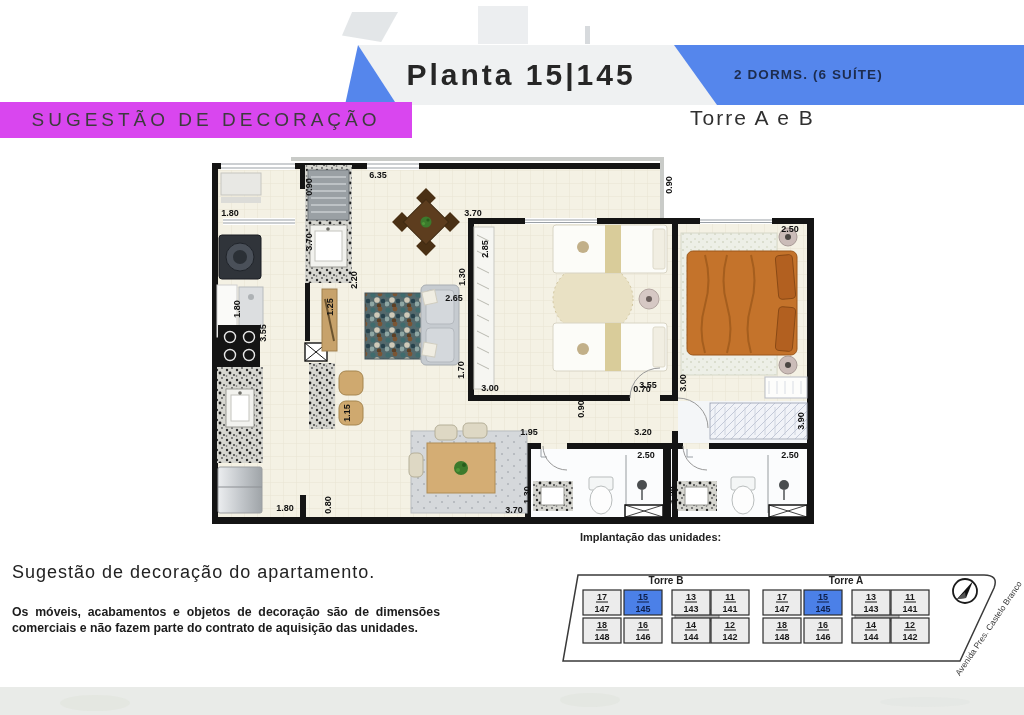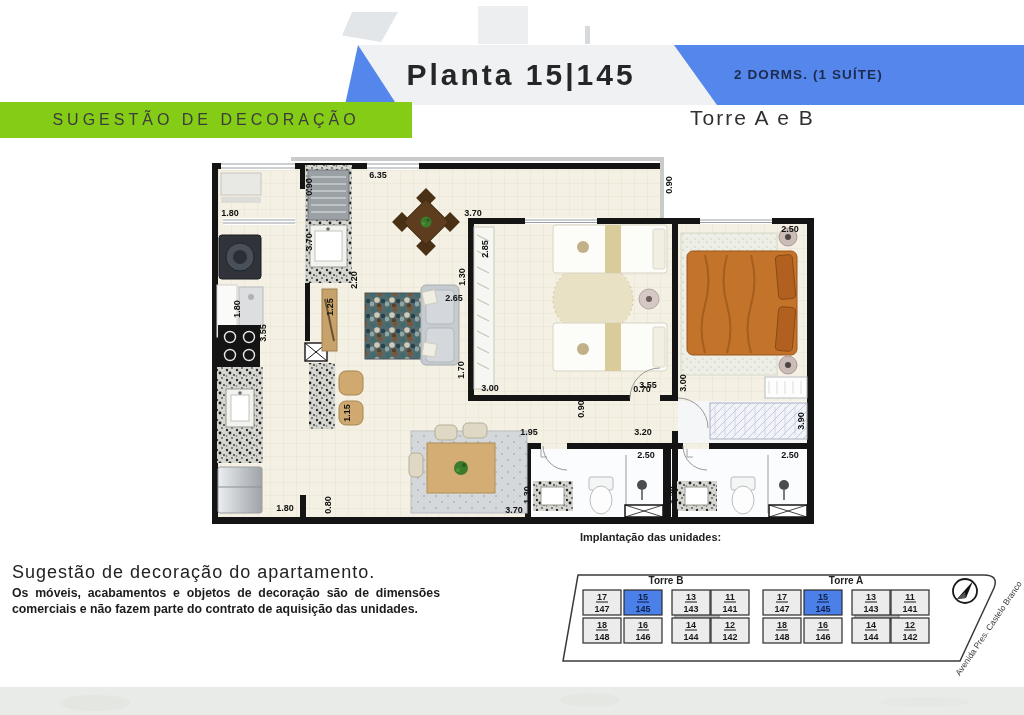--- a/index.html
+++ b/index.html
@@ -19,45 +19,45 @@
              clip-path:polygon(13px 0,100% 0,100% 100%,52px 100%);}
   .band-tri{left:345px;top:45px;width:52px;height:60px;background:var(--accent);
             clip-path:polygon(13px 0,52px 100%,0 100%);}
   .band-blue{left:674px;top:45px;width:350px;height:60px;background:var(--accent);
              clip-path:polygon(0 0,100% 0,100% 100%,43px 100%);
              display:flex;flex-direction:column;justify-content:center;padding-left:60px;box-sizing:border-box;}
   .band-blue .l1,.band-blue .l2{color:#1d2c4e;font-size:13.5px;font-weight:600;letter-spacing:1.1px;line-height:1.25;}
   .planta-title{left:365px;top:45px;width:312px;height:60px;display:flex;align-items:center;justify-content:center;
                 font-size:30px;letter-spacing:3px;color:#262626;font-weight:700;}
   .torre-label{left:690px;top:106px;width:210px;text-align:left;font-size:21px;letter-spacing:2px;color:#303030;}
-  .sugestao{left:0;top:102px;width:412px;height:36px;background:#84cc16;
+  .sugestao{left:0;top:102px;width:412px;height:36px;background:#d946ef;
             display:flex;align-items:center;justify-content:center;
-            font-size:16px;letter-spacing:4px;color:#3c3c3c;}
+            font-size:19px;letter-spacing:4px;color:#3c3c3c;}
   
   .disclaimer{left:12px;top:562px;width:428px;}
-  .disclaimer .t{font-size:18px;font-weight:500;letter-spacing:1px;color:#222;margin-bottom:2px;}
+  .disclaimer .t{font-size:18px;font-weight:500;letter-spacing:1px;color:#222;margin-bottom:21px;}
   .disclaimer .p{font-size:12.3px;font-weight:700;color:#1c1c1c;line-height:1.32;text-align:justify;}
   
   .site-label{left:580px;top:531px;font-size:11px;font-weight:700;color:#222;}
   svg text{font-family:"Liberation Sans",sans-serif;}
   .footer{left:0;top:687px;width:1024px;height:28px;background:var(--footer);}
   .footer .blob{position:absolute;border-radius:50%;opacity:.5;}
 </style>
 </head>
 <body>
 
 <div class="abs rem1"></div>
 <div class="abs rem2"></div>
 <div class="abs rem3"></div>
 
 <div class="abs band-gray"></div>
 <div class="abs band-tri"></div>
 <div class="abs planta-title">Planta 15|145</div>
 <div class="abs band-blue">
-  <div class="l1">2 DORMS. (1 SUÍTE)</div>
+  <div class="l1">2 DORMS. (6 SUÍTE)</div>
 </div>
 <div class="abs torre-label">Torre A e B</div>
 <div class="abs sugestao">SUGESTÃO DE DECORAÇÃO</div>
 
 <svg class="abs" style="left:205px;top:157px;" width="620" height="370" viewBox="0 0 620 370">
   <defs>
     <pattern id="pGrid" width="13" height="13" patternUnits="userSpaceOnUse">
       <rect width="13" height="13" fill="#f4f1e4"></rect>
         <path d="M13 0H0V13" stroke="#e8e4d3" fill="none"></path>
     </pattern>

